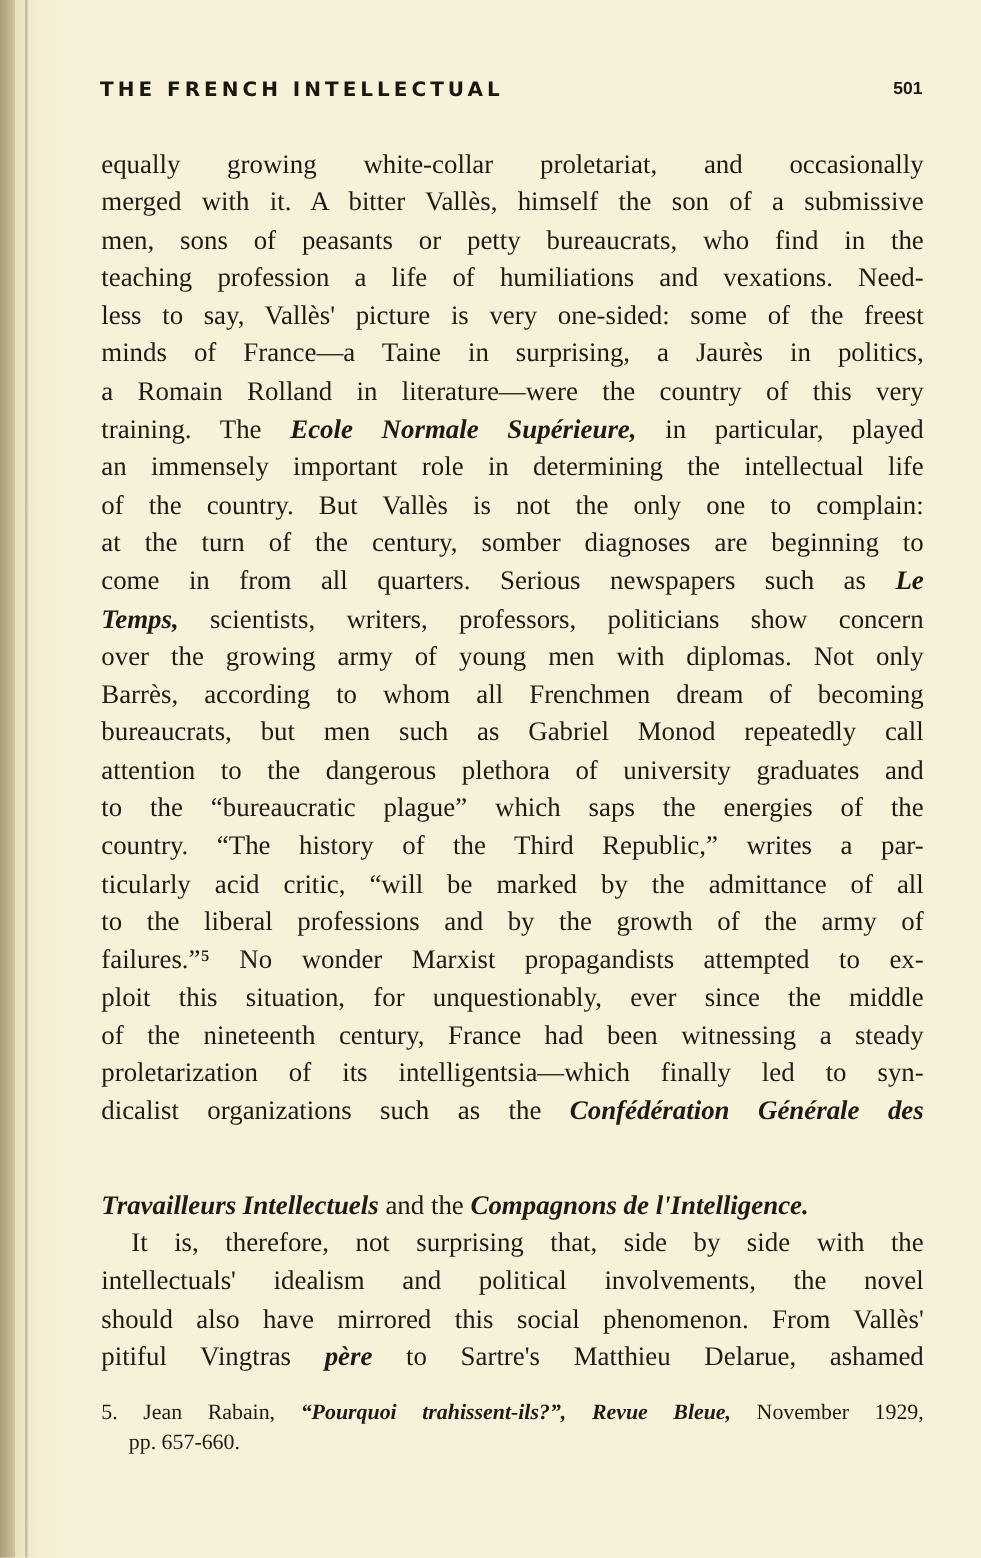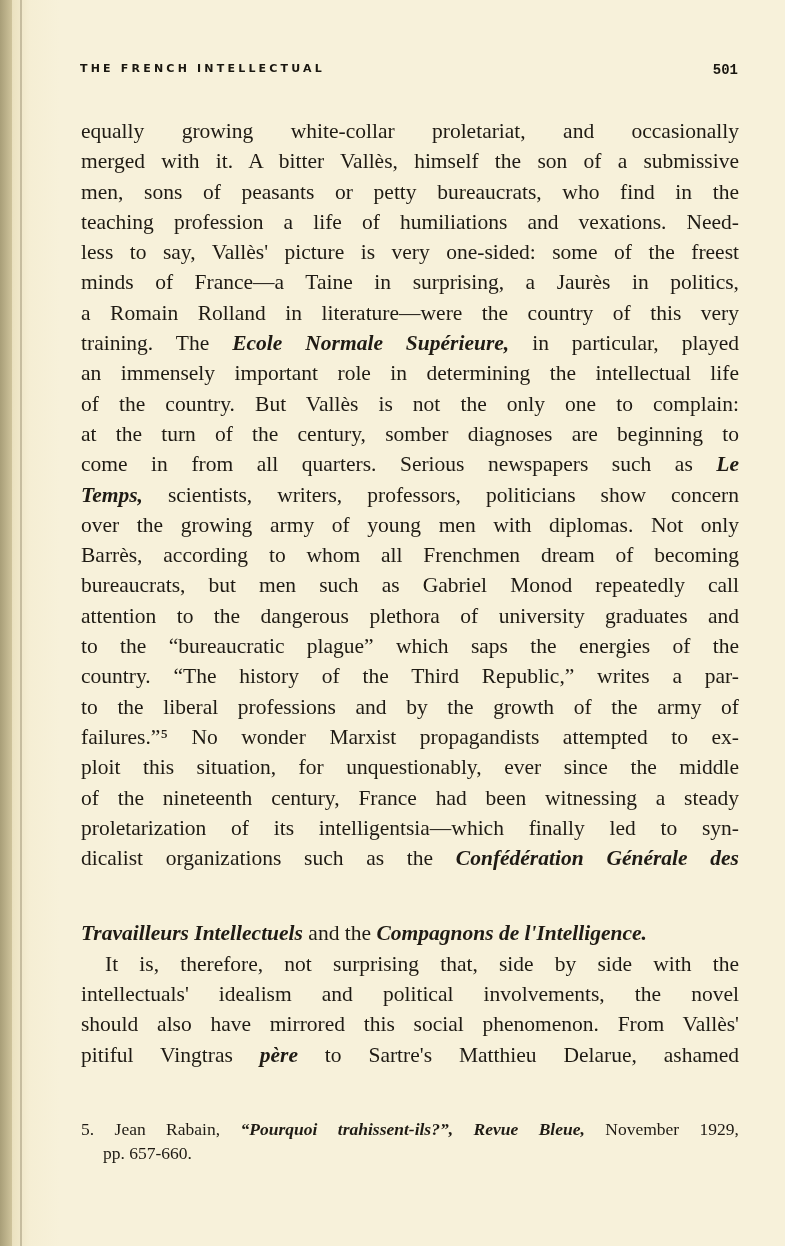--- a/index.html
+++ b/index.html
@@ -21,26 +21,26 @@
   .gutter-line {
     position: absolute; left: 20px; top: 0; width: 2px; height: 1246px;
     background: rgba(120,110,80,0.35);
   }
   .header {
     position: absolute; left: 80px; top: 62px; width: 658px; height: 24px;
   }
   .running-head {
     position: absolute; left: 0; top: 0;
     font-family: "DejaVu Sans", "Liberation Sans", sans-serif;
-    font-size: 11px; font-weight: bold; letter-spacing: 3.2px;
+    font-size: 16px; font-weight: bold; letter-spacing: 3.2px;
     color: #1a1710;
   }
   .page-number {
     position: absolute; right: 0; top: 0;
-    font-family: Liberation Mono, monospace;
+    font-family: Liberation Sans, sans-serif;
     font-size: 14px; font-weight: bold; color: #1a1710;
   }
   .body-text {
     position: absolute; left: 81px; top: 116px; width: 658px;
   }
   .line {
     height: 30.3px; line-height: 30.3px;
     font-size: 21.5px;
     text-align: justify; text-align-last: justify;
     white-space: nowrap;
@@ -81,20 +81,21 @@
       <div class="line"><span>of the country. But Vallès is not the only one to complain:</span></div>
       <div class="line"><span>at the turn of the century, somber diagnoses are beginning to</span></div>
       <div class="line"><span>come in from all quarters. Serious newspapers such as </span><span class="it">Le</span></div>
       <div class="line"><span class="it">Temps,</span><span> scientists, writers, professors, politicians show concern</span></div>
       <div class="line"><span>over the growing army of young men with diplomas. Not only</span></div>
       <div class="line"><span>Barrès, according to whom all Frenchmen dream of becoming</span></div>
       <div class="line"><span>bureaucrats, but men such as Gabriel Monod repeatedly call</span></div>
       <div class="line"><span>attention to the dangerous plethora of university graduates and</span></div>
       <div class="line"><span>to the “bureaucratic plague” which saps the energies of the</span></div>
       <div class="line"><span>country. “The history of the Third Republic,” writes a par-</span></div>
+      <div class="line"><span>ticularly acid critic, “will be marked by the admittance of all</span></div>
       <div class="line"><span>to the liberal professions and by the growth of the army of</span></div>
       <div class="line"><span>failures.”⁵ No wonder Marxist propagandists attempted to ex-</span></div>
       <div class="line"><span>ploit this situation, for unquestionably, ever since the middle</span></div>
       <div class="line"><span>of the nineteenth century, France had been witnessing a steady</span></div>
       <div class="line"><span>proletarization of its intelligentsia—which finally led to syn-</span></div>
       <div class="line"><span>dicalist organizations such as the </span><span class="it">Confédération Générale des</span></div>
       <div class="line last"><span class="it">Travailleurs Intellectuels</span><span> and the </span><span class="it">Compagnons de l'Intelligence.</span></div>
       <div class="line indent"><span>It is, therefore, not surprising that, side by side with the</span></div>
       <div class="line"><span>intellectuals' idealism and political involvements, the novel</span></div>
       <div class="line"><span>should also have mirrored this social phenomenon. From Vallès'</span></div>

